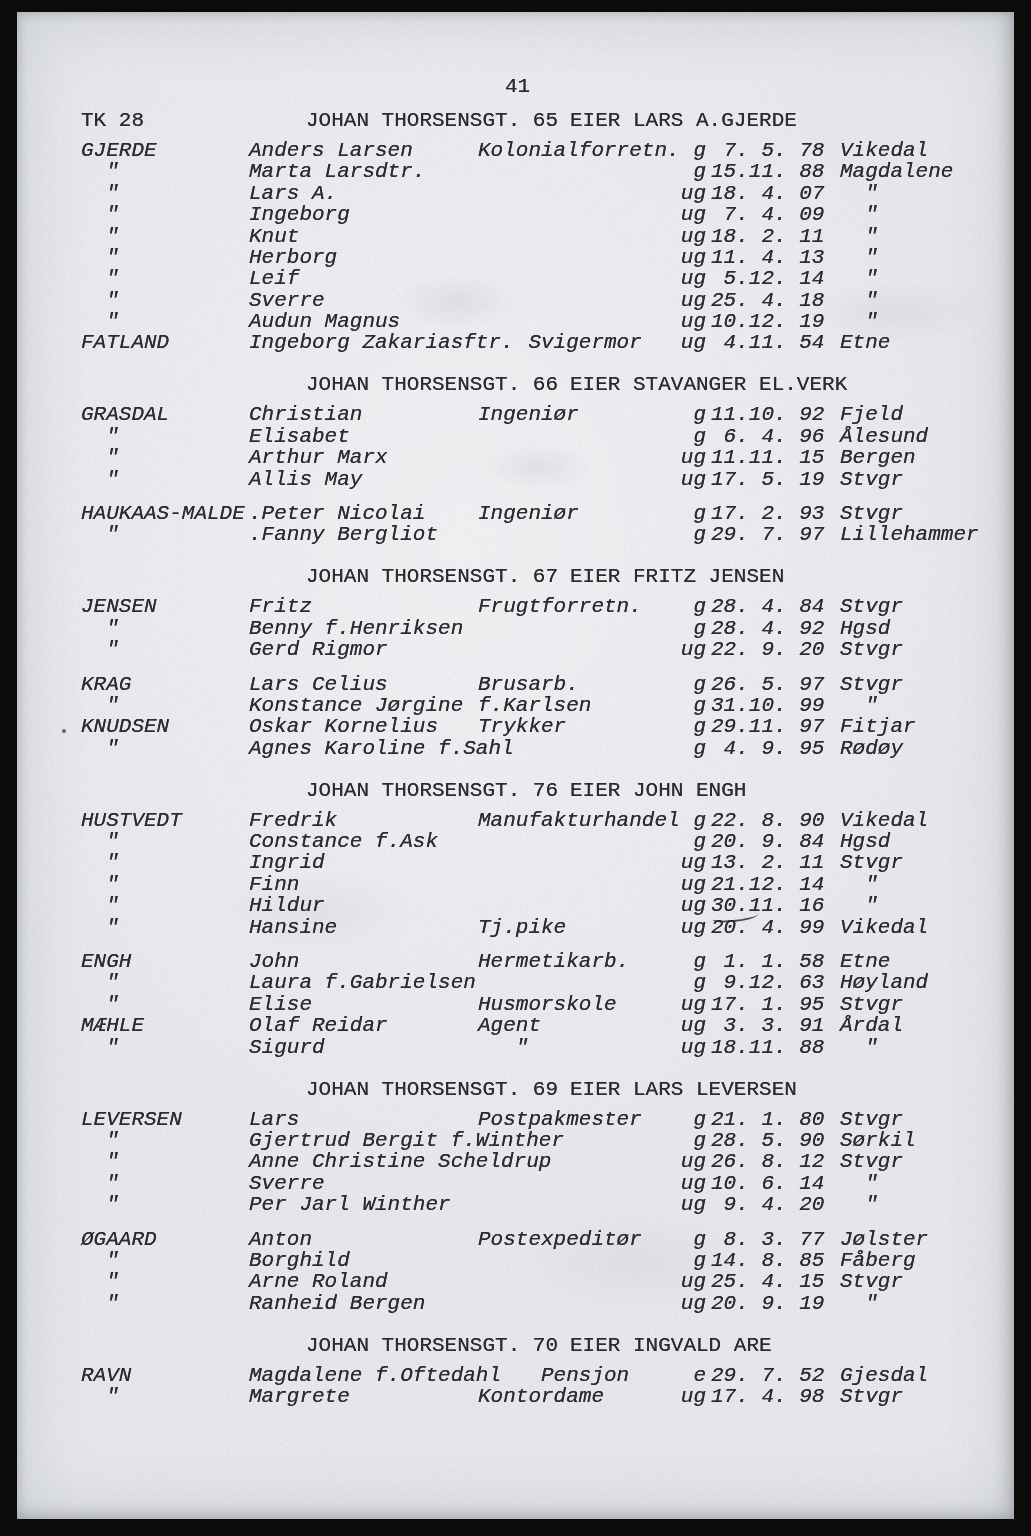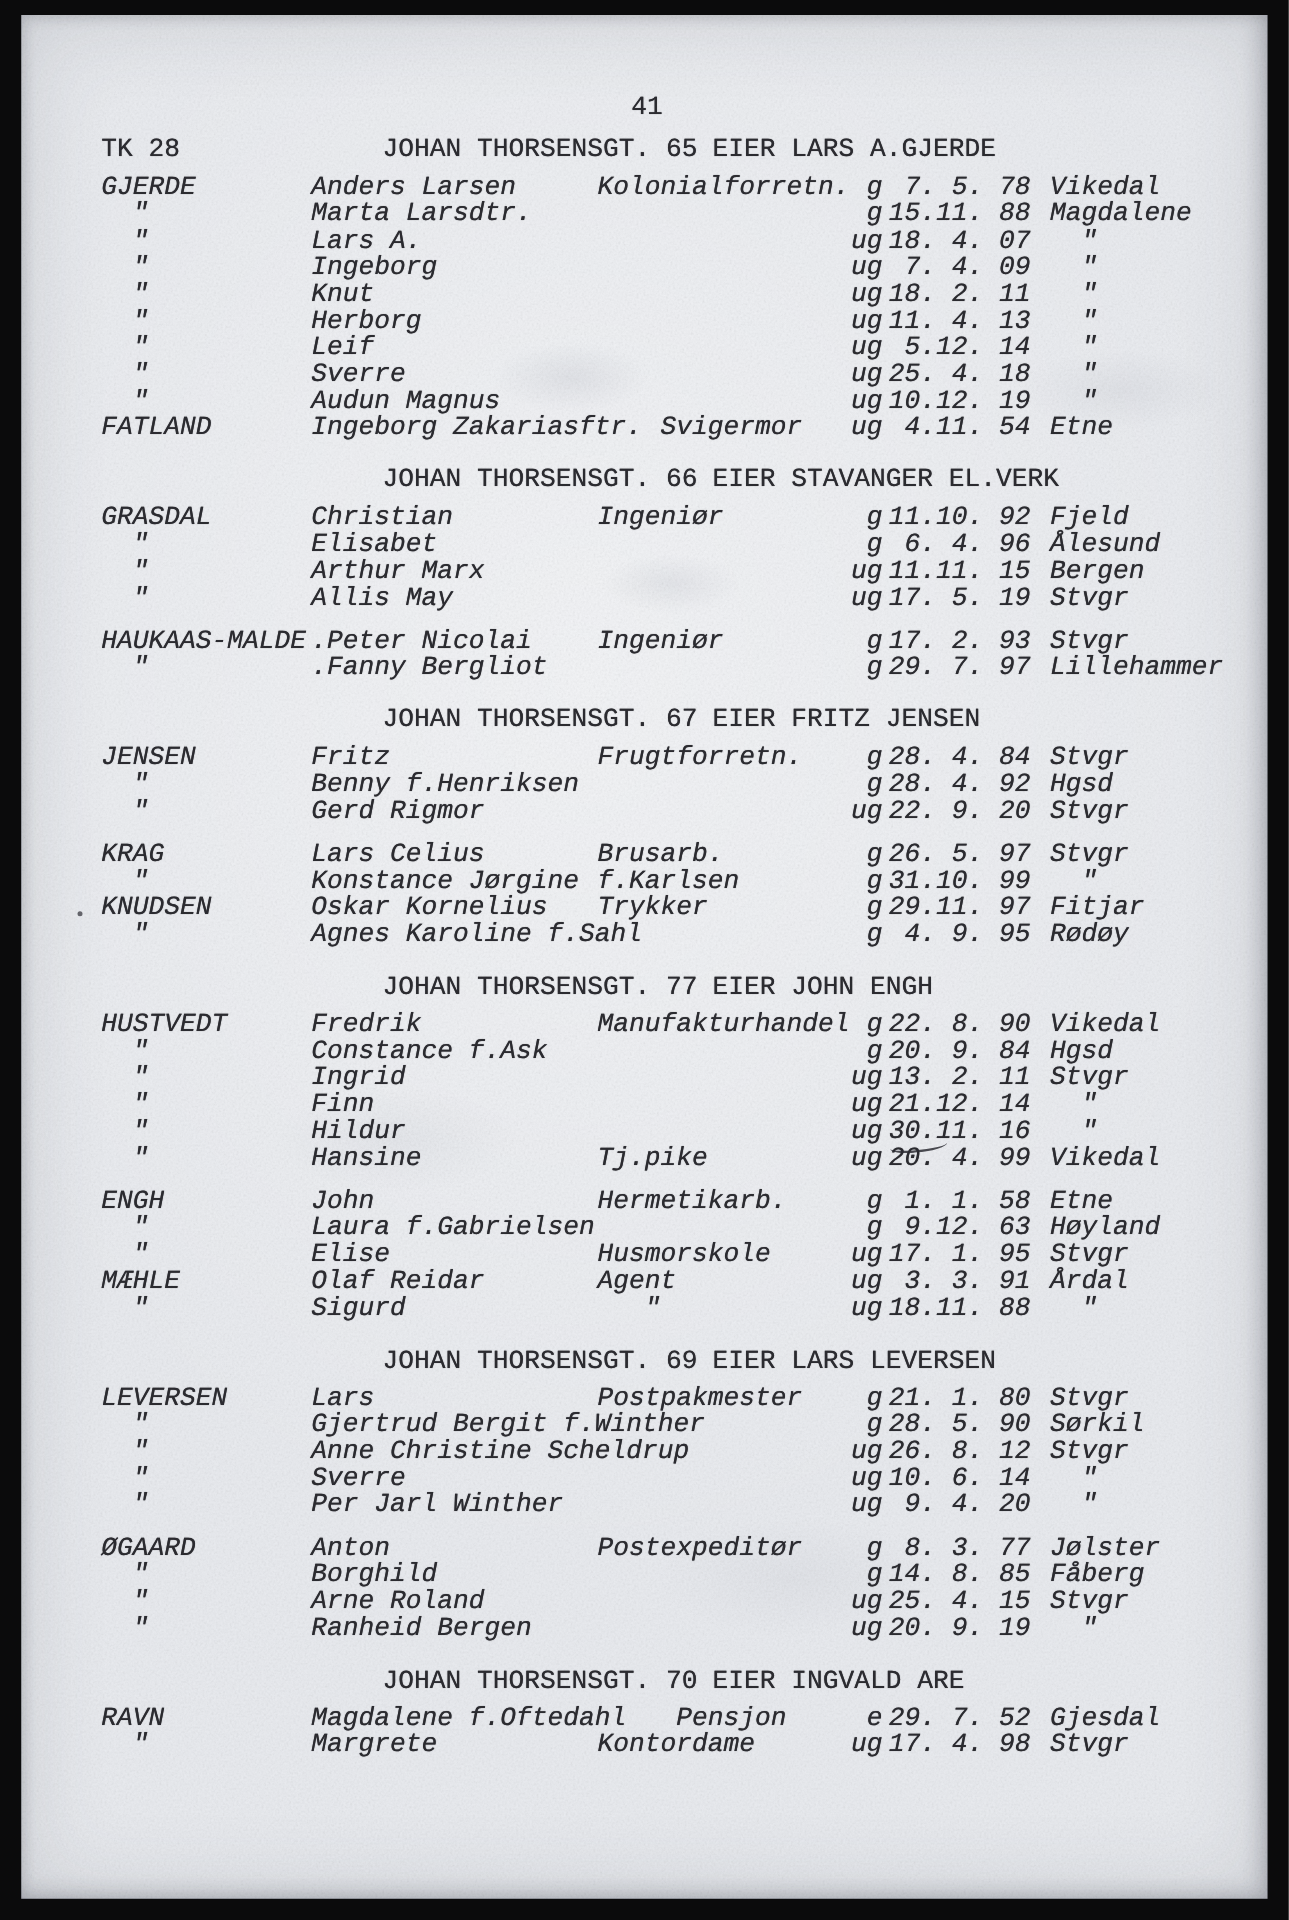--- a/index.html
+++ b/index.html
@@ -324,21 +324,21 @@
     <span class="cell c-date"> 4. 9. 95</span>
     <span class="cell c-place">Rødøy</span>
   </div>
 </div>
         </div>
   </section>
 
   <section class="section">
     <div class="row header-row">
       <span class="cell c-tk"></span>
-      <span class="cell c-street">JOHAN THORSENSGT. 77</span>
+      <span class="cell c-street">JOHAN THORSENSGT. 76</span>
       <span class="cell c-eier">EIER JOHN ENGH</span>
     </div>
     <div class="blocks">
           <div class="block">
   <div class="row">
     <span class="cell c-surname">HUSTVEDT</span>
     <span class="cell c-given">Fredrik</span>
     <span class="cell c-occ">Manufakturhandel</span>
     <span class="cell c-status">g</span>
     <span class="cell c-date">22. 8. 90</span>

